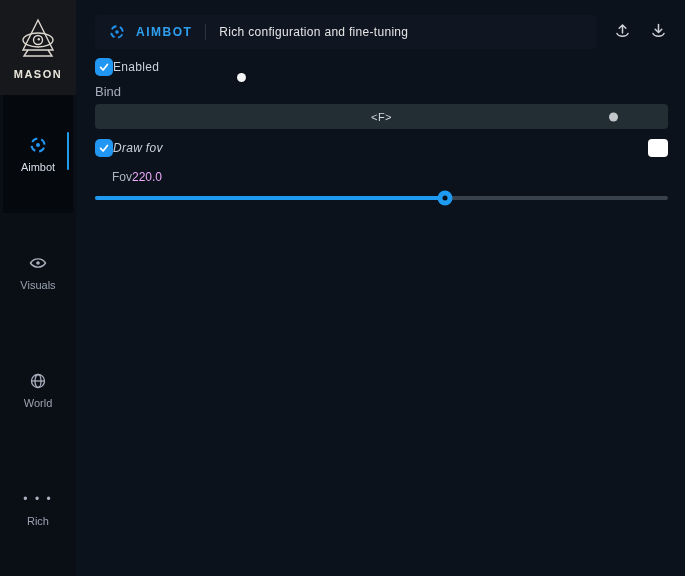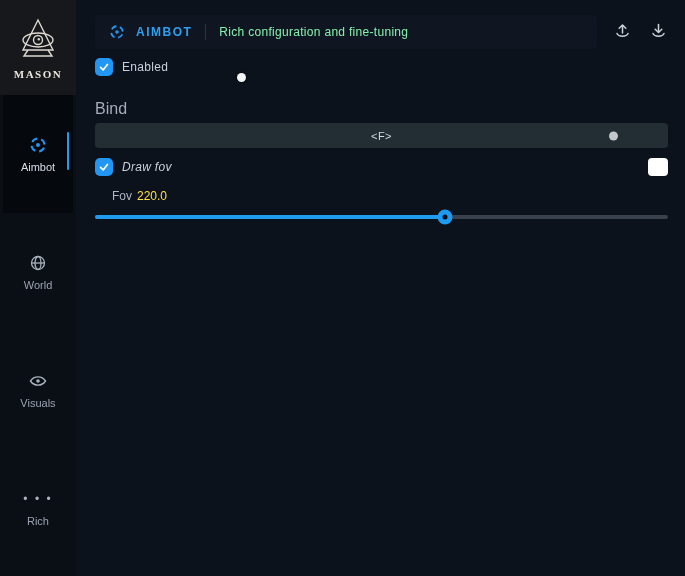--- a/index.html
+++ b/index.html
@@ -16,21 +16,21 @@
     position:absolute; left:0; top:0; width:76px; height:576px;
     background:#0a0e15;
   }
   .logo-block {
     height:95px; background:#17181c;
     display:flex; flex-direction:column; align-items:center; justify-content:center;
     gap:4px;
   }
   .logo-block svg { display:block; }
   .logo-text {
-    font-size:11px; font-weight:bold; letter-spacing:1.5px; color:#e9e5dc;font-family:Liberation Serif, serif;
+    font-size:11px; font-weight:bold; letter-spacing:1.5px; color:#e9e5dc;
   }
   .nav { display:flex; flex-direction:column; }
   .nav-item {
     height:118px; display:flex; flex-direction:column;
     align-items:center; justify-content:center; gap:7px;
     position:relative; cursor:pointer;
     color:#9aa3b1; font-size:11px;
   }
   .nav-item .nav-icon { color:#aab2bf; height:18px; display:flex; align-items:center; }
   .nav-item.active {
@@ -54,37 +54,37 @@
   .title-bar {
     flex:1; height:34px; background:#0f1622; border-radius:4px;
     display:flex; align-items:center; padding:0 14px;
   }
   .title-bar .crosshair { color:#2196f3; display:flex; }
   .page-title {
     margin-left:11px; font-size:12px; font-weight:bold;
     letter-spacing:1.5px; color:#2f9ff0;
   }
   .title-sep { width:1px; height:16px; background:#2a3442; margin:0 13px; }
-  .page-subtitle { font-size:12px; color:#86efac; letter-spacing:.3px; }
+  .page-subtitle { font-size:12px; color:#e5e5e5; letter-spacing:.3px; }
   .icon-btn {
     width:22px; height:22px; display:flex; align-items:center; justify-content:center;
     color:#ccd1d8; cursor:pointer; background:none; border:none;
   }
 
   .content { padding:9px 17px 0 19px; }
 
-  .check-row { display:flex; align-items:center; gap:9px; }
+  .check-row { display:flex; align-items:center; }
   .checkbox {
     width:18px; height:18px; border-radius:5px; background:#2196f3;
     display:flex; align-items:center; justify-content:center; cursor:pointer;
     flex:0 0 auto;
   }
   .check-label { font-size:12px; color:#c9d1dc; letter-spacing:.3px; }
 
-  .field-label { margin-top:24px; font-size:16px; color:#a4adbb; }
+  .field-label { margin-top:8px; font-size:13px; color:#a4adbb; }
 
   .bind-input {
     margin-top:5px; height:25px; background:#232d34; border-radius:4px;
     display:flex; align-items:center; justify-content:center;
     position:relative; cursor:pointer;
   }
   .bind-value { font-size:11px; color:#d3d9de; letter-spacing:.5px; }
   .bind-dot {
     position:absolute; right:50px; top:50%; transform:translateY(-50%);
     width:9px; height:9px; border-radius:50%; background:#c3c7cb;
@@ -92,21 +92,21 @@
 
   .row-between {
     margin-top:10px; display:flex; align-items:center; justify-content:space-between;font-style:italic;
   }
   .color-swatch {
     width:20px; height:18px; border-radius:4px; background:#ffffff; cursor:pointer;
   }
 
   .slider-label { margin-top:13px; font-size:12px; }
   .slider-label .lbl { color:#aeb6c3;margin-left:17px; }
-  .slider-label .val { color:#fde047; margin-left:5px; }
+  .slider-label .val { color:#f0abfc; }
 
   .slider { margin-top:6px; position:relative; height:16px; cursor:pointer; }
   .slider .track {
     position:absolute; left:0; right:0; top:6px; height:4px;
     background:#39414d; border-radius:2px;
   }
   .slider .fill {
     position:absolute; left:0; top:6px; height:4px;
     background:#1e9bf0; border-radius:2px;
   }
@@ -149,37 +149,37 @@
           <circle cx="9" cy="9" r="6.5" fill="none" stroke="currentColor" stroke-width="2" stroke-dasharray="6.2 4" transform="rotate(23 9 9)"></circle>
           <circle cx="9" cy="9" r="2" fill="currentColor"></circle>
         </svg>
       </span>
       <span>Aimbot</span>
       <span class="indicator"></span>
     </div>
 
     <div class="nav-item">
       <span class="nav-icon">
+        <svg width="18" height="14" viewBox="0 0 18 14" fill="none" stroke="currentColor" stroke-width="1.4">
+          <path d="M1.5 7 C5 1.5, 13 1.5, 16.5 7 C13 12.5, 5 12.5, 1.5 7 Z"></path>
+          <circle cx="9" cy="7" r="1.8" fill="currentColor" stroke="none"></circle>
+        </svg>
+      </span>
+      <span>Visuals</span>
+    </div>
+
+    <div class="nav-item">
+      <span class="nav-icon">
         <svg width="16" height="16" viewBox="0 0 16 16" fill="none" stroke="currentColor" stroke-width="1.3">
           <circle cx="8" cy="8" r="6.5"></circle>
           <path d="M1.5 8 H14.5"></path>
           <ellipse cx="8" cy="8" rx="3" ry="6.5"></ellipse>
         </svg>
       </span>
       <span>World</span>
-    </div>
-
-    <div class="nav-item">
-      <span class="nav-icon">
-        <svg width="18" height="14" viewBox="0 0 18 14" fill="none" stroke="currentColor" stroke-width="1.4">
-          <path d="M1.5 7 C5 1.5, 13 1.5, 16.5 7 C13 12.5, 5 12.5, 1.5 7 Z"></path>
-          <circle cx="9" cy="7" r="1.8" fill="currentColor" stroke="none"></circle>
-        </svg>
-      </span>
-      <span>Visuals</span>
     </div>
 
     <div class="nav-item">
       <span class="nav-icon dots-icon">•&nbsp;•&nbsp;•</span>
       <span>Rich</span>
     </div>
   </div>
 </div>
 
 <div class="main">

